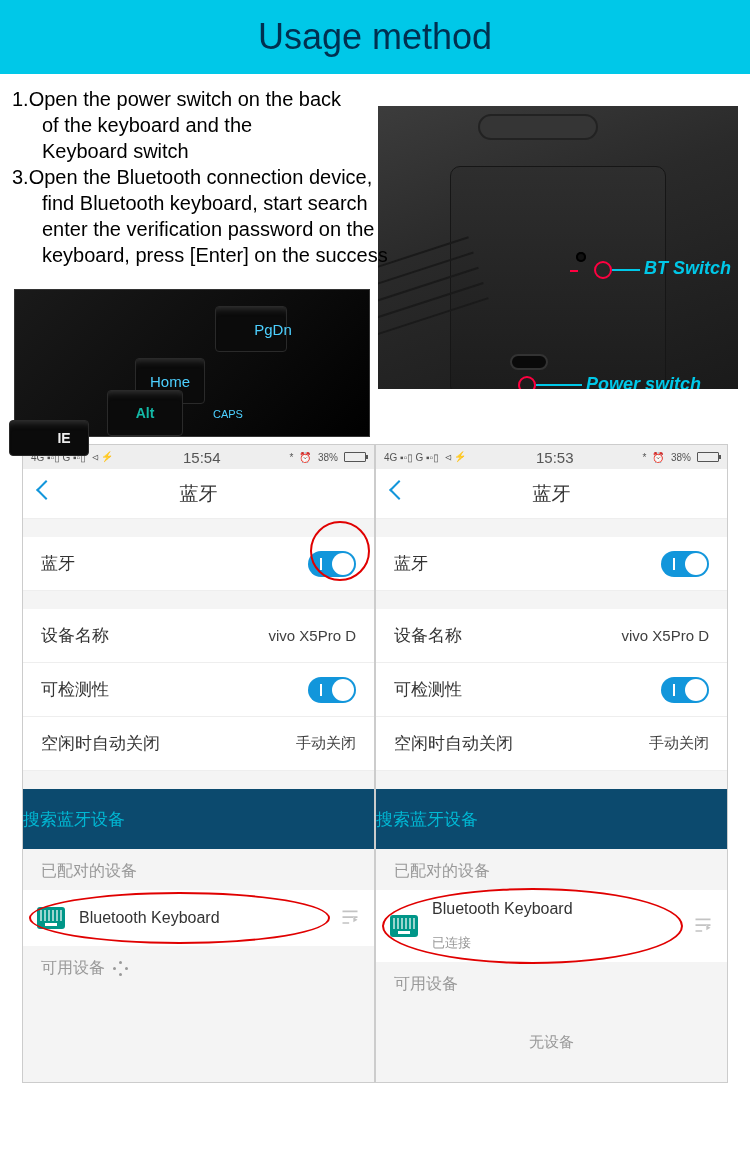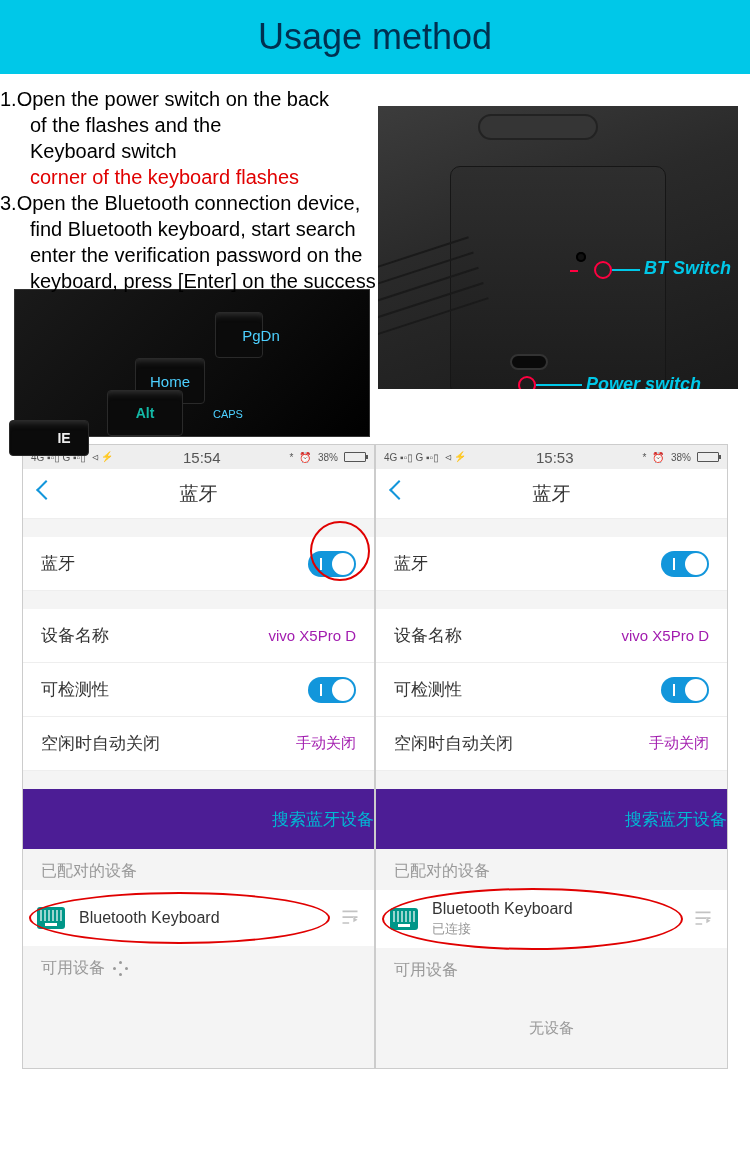--- a/index.html
+++ b/index.html
@@ -1,26 +1,26 @@
 <!DOCTYPE html>
 <html><head>
 <meta charset="utf-8">
 <style>
   * { box-sizing: border-box; margin: 0; padding: 0; }
   body { width: 750px; font-family: Arial, sans-serif; background: #fff; }
   .header-band { background: #00c8e8; height: 74px; display: flex; align-items: center; justify-content: center; }
   .header-title { color: #003050; font-size: 36px; font-weight: normal; font-family: "Segoe UI", Arial, sans-serif; }
   .top-section { position: relative; padding: 12px 0 24px 0; height: 370px; }
-  .instructions { position: relative; z-index: 2; }
+  .instructions { position: relative; z-index: 2; padding-left: 12px; }
   .instr-line { font-size: 20px; line-height: 26px; color: #000; }
   .instr-line.red { color: #e00000; }
   .indent { padding-left: 30px; }
   .kb-corner { position: absolute; left: 14px; top: 215px; width: 356px; height: 148px; background: linear-gradient(135deg,#1a1a1a 0%,#0b0b0b 60%,#000 100%); z-index:1; border:1px solid #333;}
   .kb-key { position:absolute; background:#0b0b0b; border:1px solid #2a2a2a; border-radius:4px; box-shadow: inset 0 8px 6px -6px #333; color:#4dd0ff; font-size:14px; display:flex; align-items:center; justify-content:center; }
-  .kb-key.pgdn { top:22px; left:200px; width:48px; height:46px; font-size:15px;padding-left:44px; }
+  .kb-key.pgdn { top:16px; left:200px; width:72px; height:46px; font-size:15px;padding-left:44px; }
   .kb-key.home { top:68px; left:120px; width:70px; height:46px; font-size:15px; }
   .kb-key.alt  { top:100px; left:92px; width:76px; height:46px; color:#14b8a6; font-weight:bold; }
   .kb-key.ie   { top:130px; left:-6px; width:80px; height:36px; color:#eee; font-weight:bold; padding-left:30px;}
   .kb-caps-ind { position:absolute; top:118px; left:198px; color:#4dd0ff; font-size:11px; }
   .device-back { position:absolute; right:12px; top:32px; width:360px; height:283px; background: linear-gradient(160deg,#3c3c3c 0%, #2a2a2a 40%, #1a1a1a 100%); overflow:hidden;font-style:italic; }
   .db-pill { position:absolute; top:8px; left:100px; width:120px; height:26px; background:#353535; border:2px solid #222; border-radius:14px; }
   .db-recess { position:absolute; top:60px; left:72px; width:216px; height:230px; background: linear-gradient(180deg,#2e2e2e,#1c1c1c); border-radius:10px; border:1px solid #161616; }
   .db-bt-dot { position:absolute; top:146px; left:198px; width:10px; height:10px; background:#111; border-radius:50%; box-shadow:0 0 0 2px #000 inset; }
   .db-bt-ring { position:absolute; top:155px; left:216px; width:18px; height:18px; border:2px solid #ff0040; border-radius:50%; }
   .db-bt-ring::after{ content:""; position:absolute; left:-26px; top:7px; width:8px; height:2px; background:#ff0040; }
@@ -40,57 +40,56 @@
   .sb-c { font-size:15px; }
   .battery { width:22px; height:10px; border:1px solid #555; border-radius:1px; position:relative; }
   .battery::after{content:"";position:absolute;right:-3px;top:2px;width:2px;height:4px;background:#555;}
   .battery-fill{ width:40%; height:100%; background:#555; }
   .navbar { height:50px; background:#fff; display:flex; align-items:center; justify-content:center; position:relative; border-bottom:1px solid #eee; }
   .nav-back { position:absolute; left:16px; top:14px; width:14px; height:14px; border-left:2px solid #1296db; border-bottom:2px solid #1296db; transform:rotate(45deg); }
   .nav-title { font-size:19px; color:#333; }
   .gap { height:18px; background:#f4f4f4; }
   .row { height:54px; background:#fff; display:flex; align-items:center; justify-content:space-between; padding:0 18px; border-bottom:1px solid #eee; font-size:17px; color:#333; position:relative; }
   .row:last-child{border-bottom:none;}
-  .val-grey { color:#a21caf; font-size:15px; }
+  .val-grey { color:#404040; font-size:15px; }
   .toggle { width:48px; height:26px; background:#1296db; border-radius:14px; position:relative; }
   .toggle::after { content:""; position:absolute; right:2px; top:2px; width:22px; height:22px; background:#fff; border-radius:50%; }
   .toggle .bar { position:absolute; left:12px; top:7px; width:2px; height:12px; background:#fff; }
   .circle-red { position:absolute; border:2px solid #e00000; border-radius:50%; pointer-events:none; }
   .circ1 { top:-16px; right:4px; width:60px; height:60px; }
-  .search-link { height:60px; background:#4c1d95; display:flex; align-items:center; justify-content:flex-end; color:#00b8d4; font-size:17px; }
+  .search-link { height:60px; background:#0c4a6e; display:flex; align-items:center; justify-content:flex-start; color:#00b8d4; font-size:17px; }
   .sect-label { padding:12px 18px 8px 18px; font-size:16px; color:#999; display:flex; align-items:center; gap:8px; }
   .pair-row { background:#fff; display:flex; align-items:center; padding:10px 14px; position:relative; min-height:56px; }
   .kb-icon { width:28px; height:22px; background:#009688; border-radius:3px; position:relative; flex-shrink:0; }
   .kb-icon::before{content:"";position:absolute;left:3px;top:3px;right:3px;bottom:8px;background:repeating-linear-gradient(90deg,#fff 0 2px,#009688 2px 4px),repeating-linear-gradient(0deg,#fff 0 2px,#009688 2px 4px);opacity:.6;}
   .kb-icon::after{content:"";position:absolute;left:8px;right:8px;bottom:3px;height:3px;background:#fff;}
   .pair-text { margin-left:14px; flex:1; }
   .pair-name { font-size:16px; color:#333; }
-  .pair-sub { font-size:13px; color:#999; margin-top:2px; }
+  .pair-sub { font-size:13px; color:#999; margin-top:16px; }
   .gear-icon { width:20px; height:20px; opacity:.5; flex-shrink:0; position:relative;}
   .gear-icon svg{width:20px;height:20px;fill:#888;}
   .ellipse-red { position:absolute; border:2px solid #e00000; border-radius:50%; pointer-events:none; left:6px; right:44px; top:2px; bottom:2px; }
   .ellipse2 { left:6px; right:44px; top:-2px; bottom:-2px; }
   .spinner-dots { display:inline-block; width:16px; height:16px; position:relative; }
   .spinner-dots span{position:absolute;width:3px;height:3px;background:#999;border-radius:50%;}
   .sd1{top:0;left:6px;} .sd2{top:6px;left:12px;} .sd3{top:12px;left:6px;} .sd4{top:6px;left:0;}
   .nodev { text-align:center; color:#999; font-size:15px; padding:30px 0; }
 </style>
 </head>
 <body>
 
 <div class="header-band">
   <div class="header-title">Usage method</div>
 </div>
 
 <div class="top-section">
   <div class="instructions">
     <div class="instr-line">1.Open the power switch on the back</div>
-    <div class="instr-line indent">of the flashes and the</div>
+    <div class="instr-line indent">of the keyboard and the</div>
     <div class="instr-line indent">Keyboard switch</div>
-    <div class="instr-line red indent">corner of the keyboard flashes</div>
     <div class="instr-line">3.Open the Bluetooth connection device,</div>
     <div class="instr-line indent">find Bluetooth keyboard, start search</div>
     <div class="instr-line indent">enter the verification password on the</div>
     <div class="instr-line indent">keyboard, press [Enter] on the success</div>
   </div>
 
   <div class="kb-corner">
     <div class="kb-key pgdn">PgDn</div>
     <div class="kb-key home">Home</div>
     <div class="kb-key alt">Alt</div>

